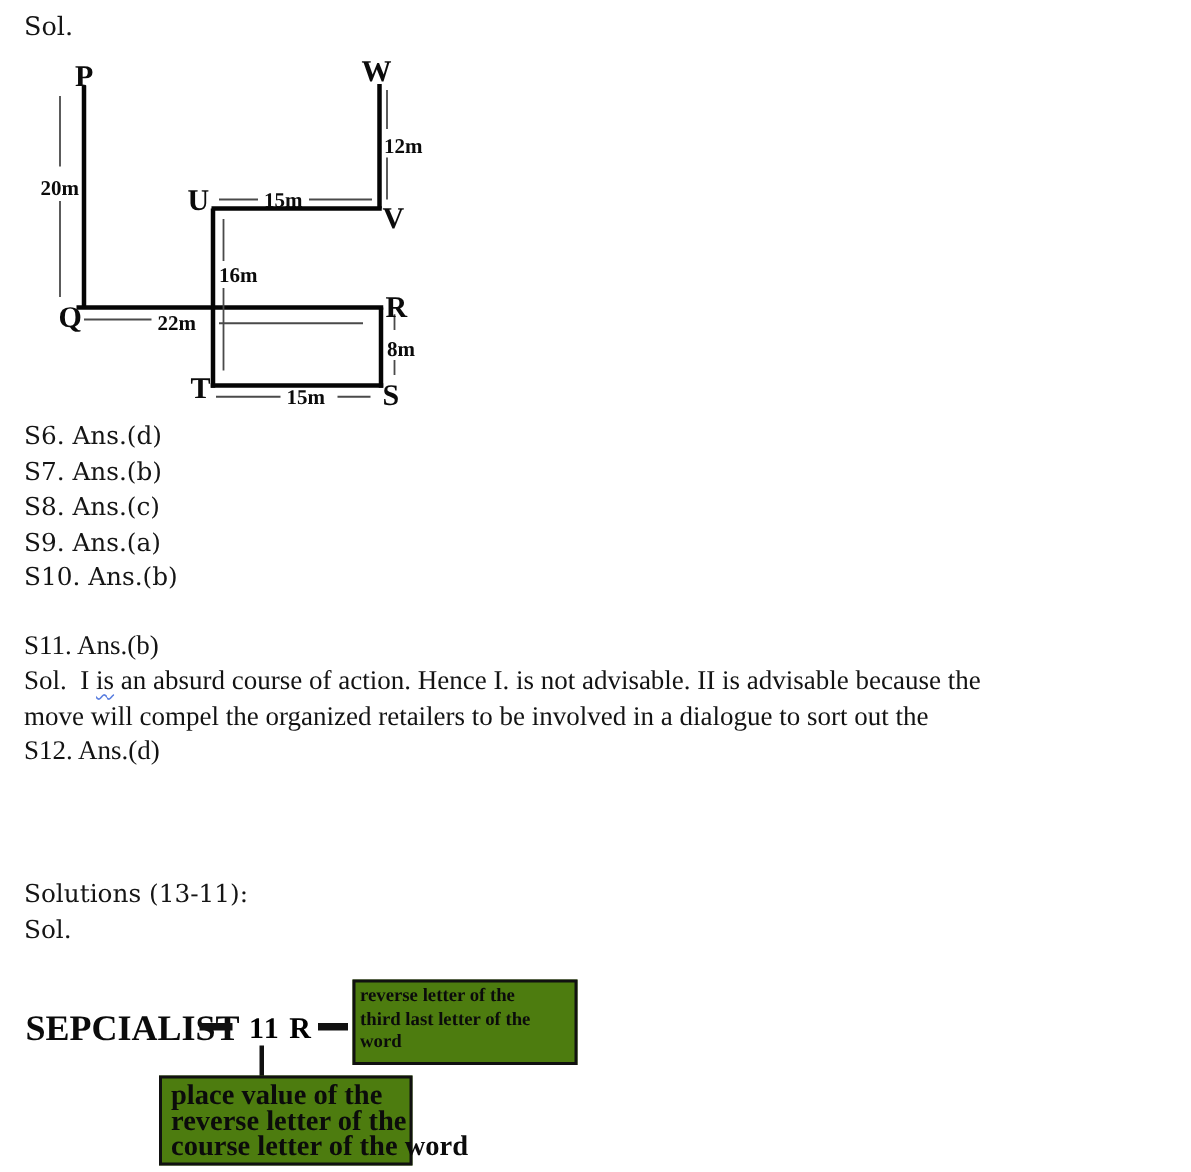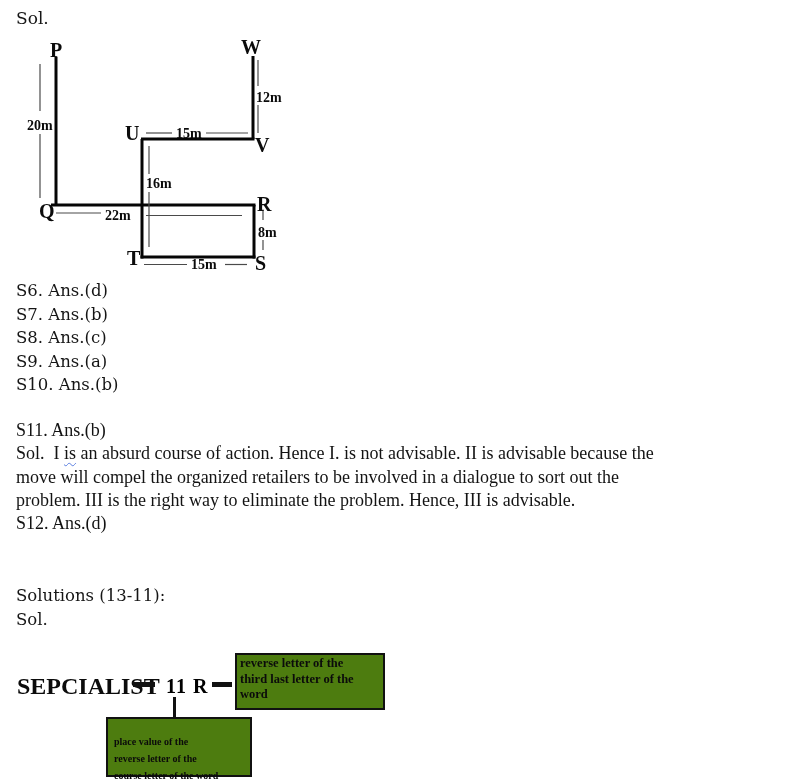--- a/index.html
+++ b/index.html
@@ -29,22 +29,22 @@
   .dash1{left:133px;top:682px;width:22px;}
   .dash2{left:212px;top:682px;width:20px;}
   .word-value{left:166px;top:676px;font-family:"Liberation Serif",serif;font-weight:bold;
               font-size:20px;line-height:20px;letter-spacing:1px;white-space:pre;color:#000000;}
   .vline{left:173px;top:697px;width:3px;height:21px;background:#111;}
   .note-box{border:2.5px solid #111;box-sizing:border-box;background:#4d7c0f;
             font-family:"Liberation Serif",serif;font-weight:bold;color:#0b0b0b;}
   .box-right{left:235px;top:653px;width:150px;height:57px;padding:1px 0 0 3px;
              font-size:12.5px;}
   .box-right .bline{height:15.6px;line-height:15.6px;white-space:nowrap;}
-  .box-bottom{left:106px;top:717px;width:146px;height:60px;padding:14px 0 0 6px;
-              font-size:10px;}
+  .box-bottom{left:106px;top:717px;width:169px;height:60px;padding:3px 0 0 6px;
+              font-size:19px;}
   .box-bottom .bline{height:17.2px;line-height:17.2px;white-space:nowrap;}
 </style>
 </head>
 <body>
 
 <div class="page">
 
   <div class="abs sol-top">Sol.</div>
 
   <svg class="diag" viewBox="0 0 300 280">
@@ -99,21 +99,20 @@
     <div class="line">S7. Ans.(b)</div>
     <div class="line">S8. Ans.(c)</div>
     <div class="line">S9. Ans.(a)</div>
     <div class="line">S10. Ans.(b)</div>
   </div>
 
   <div class="abs mid">
     <div class="line">S11. Ans.(b)</div>
     <div class="line"><span>Sol.  I </span><span class="misspell">is</span><span> an absurd course of action. Hence I. is not advisable. II is advisable because the</span></div>
     <div class="line">move will compel the organized retailers to be involved in a dialogue to sort out the</div>
-    <div class="line">problem. III is the right way to eliminate the problem. Hence, III is advisable.</div>
     <div class="line">S12. Ans.(d)</div>
   </div>
 
   <div class="abs bot-head">
     <div class="line">Solutions (13-11):</div>
     <div class="line">Sol.</div>
   </div>
 
   <div class="abs word-main">SEPCIALIST</div>
   <div class="abs dash dash1"></div>

